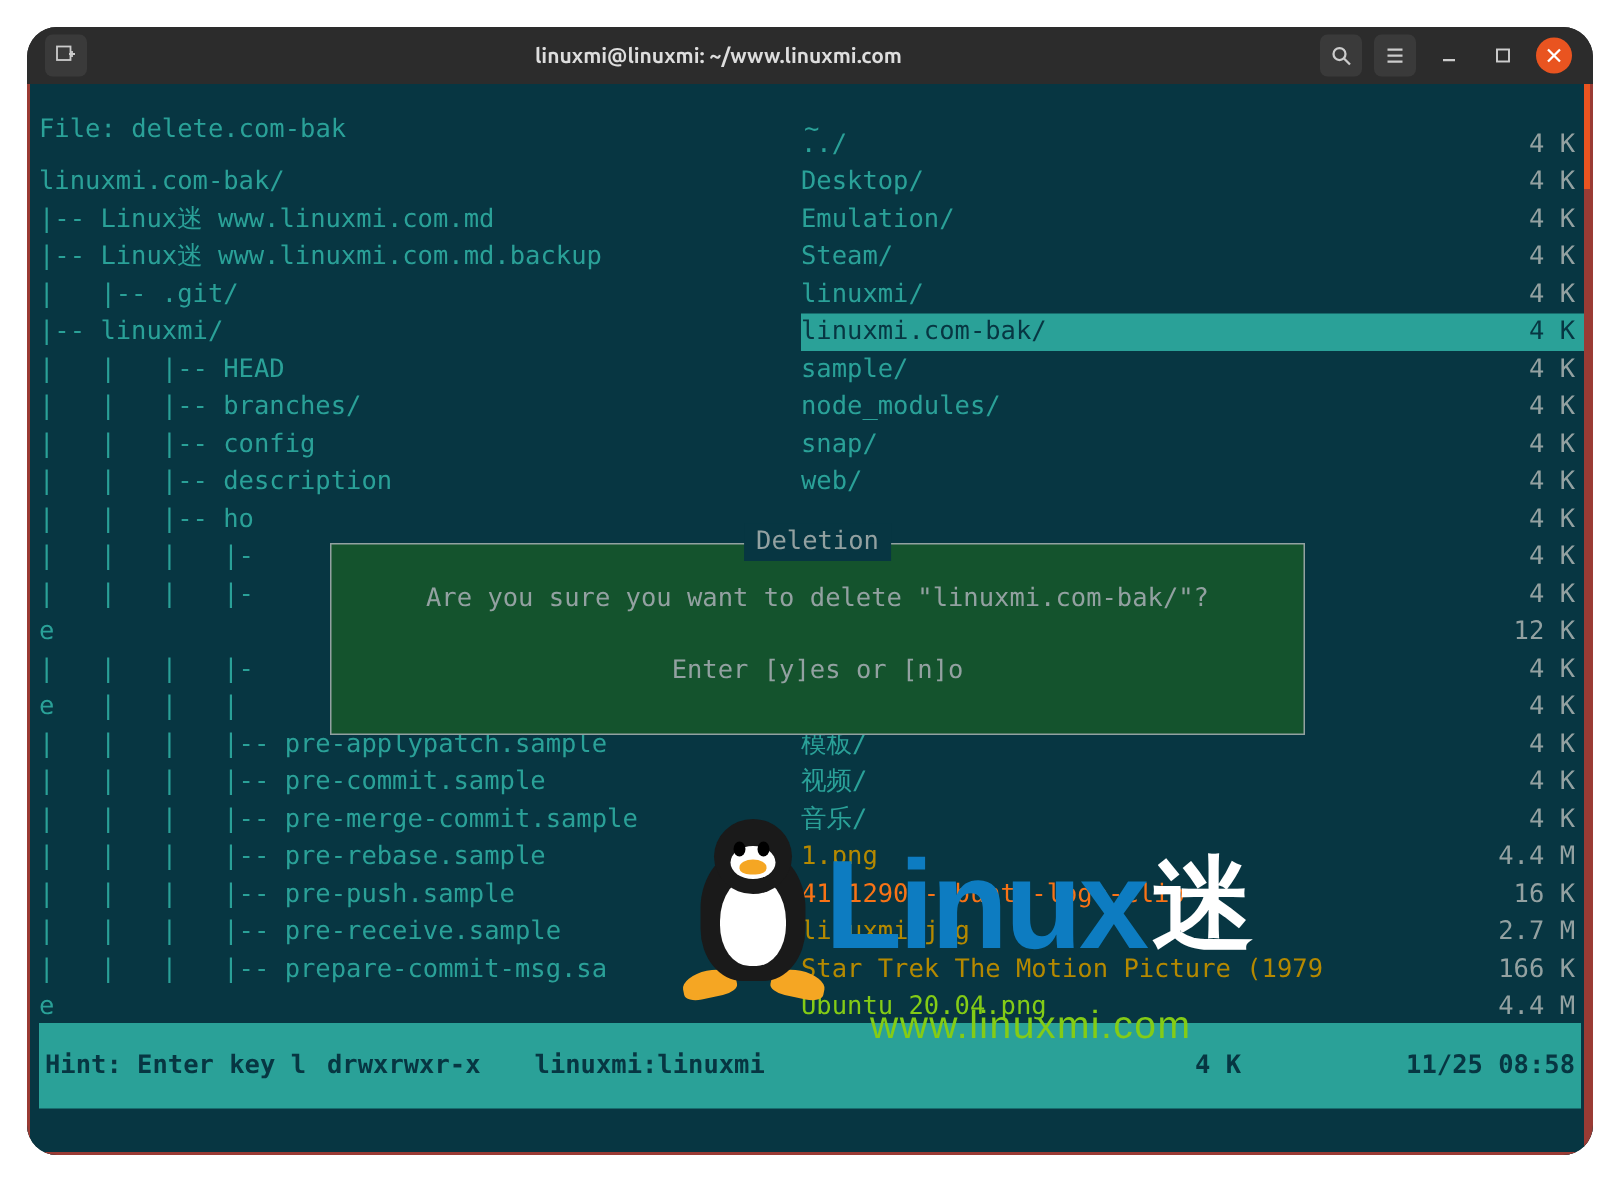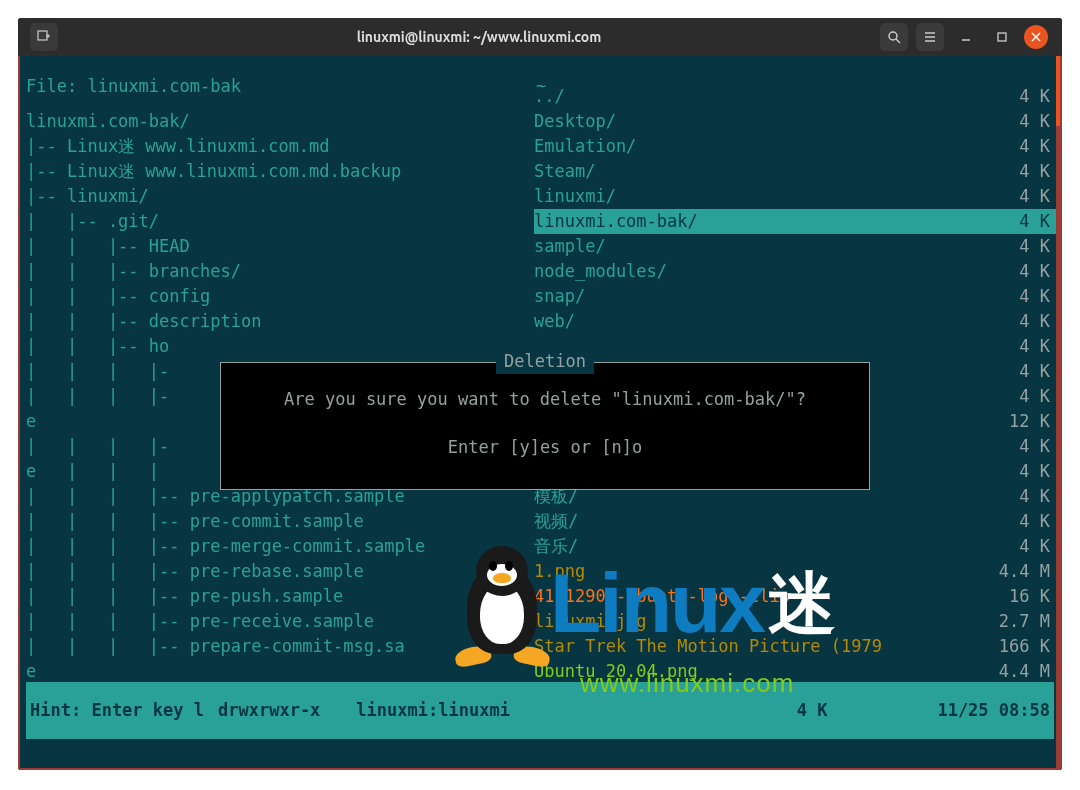--- a/index.html
+++ b/index.html
@@ -8,21 +8,21 @@
   height: 790px;
   background: #fff;
   font-family: 'DejaVu Sans Mono', 'Ubuntu Mono', monospace;
   overflow: hidden;
 }
 .frame {
   position: absolute;
   top: 18px; left: 18px;
   width: 1044px; height: 752px;
   background: #2c2c2c;
-  border-radius: 3px;
+  border-radius: 20px;
   overflow: hidden;
 }
 .titlebar {
   height: 38px;
   background: #2c2c2c;
   display: flex;
   align-items: center;
   color: #ddd;
   font-family: 'Ubuntu', sans-serif;
   font-size: 14px;
@@ -79,21 +79,21 @@
   color:#93a1a1; display:flex; padding:0 4px;
 }
 .scrollbar {
   position:absolute; right:0; top:0; bottom:0; width:4px; background:#9a3b34;
 }
 .scrollbar-thumb { position:absolute; top:0; width:4px; height:70px; background:#e95420; }
 .dialog {
   position:absolute;
   top: 306px; left: 200px;
   width: 650px;
-  background:#000000;
+  background:#14532d;
   border:1px solid #93a1a1;
   color:#93a1a1;
   padding: 12px 0 18px 0;
 }
 .dialog-title {
   position:absolute; top:-14px; left:50%; transform:translateX(-50%);
   background:#073642; padding:0 8px; color:#93a1a1;
 }
 .dialog-body { text-align:center; line-height:48px; }
 .watermark {
@@ -161,31 +161,31 @@
             <line x1="9" y1="1" x2="1" y2="9" stroke="#fff" stroke-width="1.5"></line>
           </svg>
       </div>
     </div>
   </div>
 
   <div class="terminal">
     <div class="topline">
       <span>File:</span>
       <span>&nbsp;</span>
-      <span>linuxmi.com-bak</span>
+      <span>delete.com-bak</span>
       <span style="flex:0 0 auto; position:absolute; left:516px;">~</span>
     </div>
 
     <div class="left-pane" id="tree">
         <div class="tree-line">&nbsp;</div>
         <div class="tree-line">linuxmi.com-bak/</div>
         <div class="tree-line">|-- Linux迷 www.linuxmi.com.md</div>
         <div class="tree-line">|-- Linux迷 www.linuxmi.com.md.backup</div>
+        <div class="tree-line">|   |-- .git/</div>
         <div class="tree-line">|-- linuxmi/</div>
-        <div class="tree-line">|   |-- .git/</div>
         <div class="tree-line">|   |   |-- HEAD</div>
         <div class="tree-line">|   |   |-- branches/</div>
         <div class="tree-line">|   |   |-- config</div>
         <div class="tree-line">|   |   |-- description</div>
         <div class="tree-line">|   |   |-- ho</div>
         <div class="tree-line">|   |   |   |-</div>
         <div class="tree-line">|   |   |   |-</div>
         <div class="tree-line">e</div>
         <div class="tree-line">|   |   |   |-</div>
         <div class="tree-line">e   |   |   |</div>

